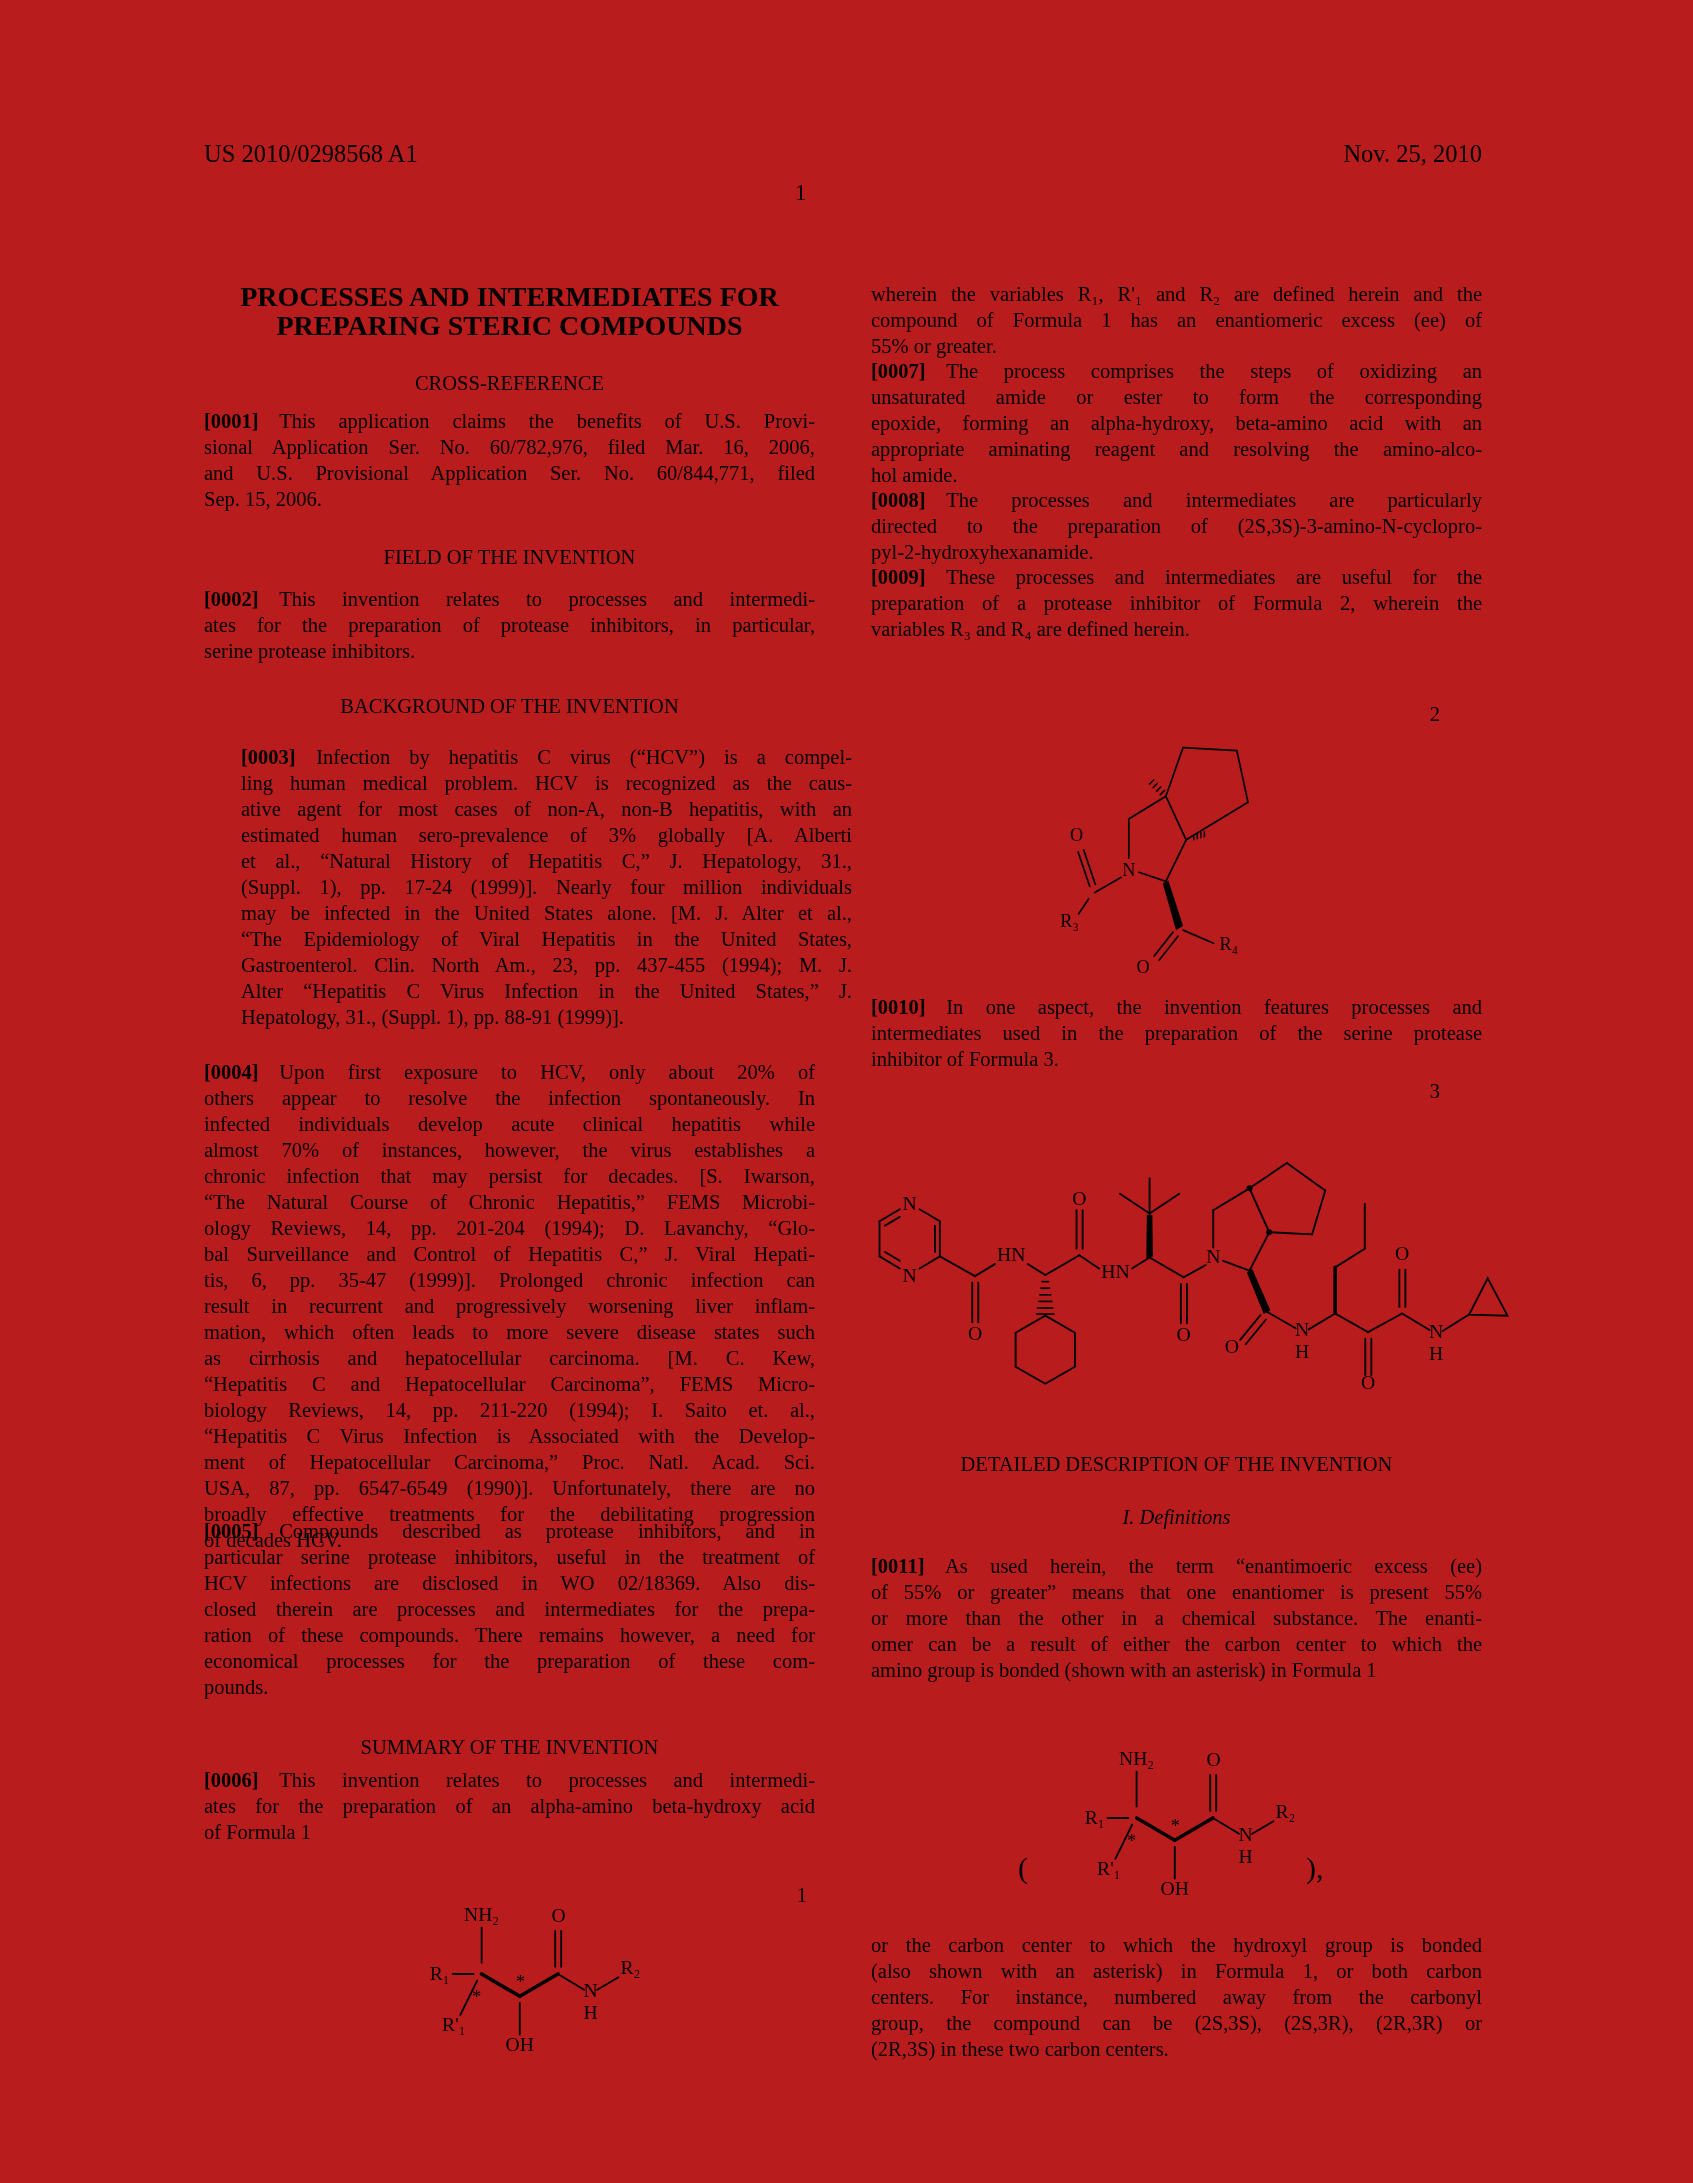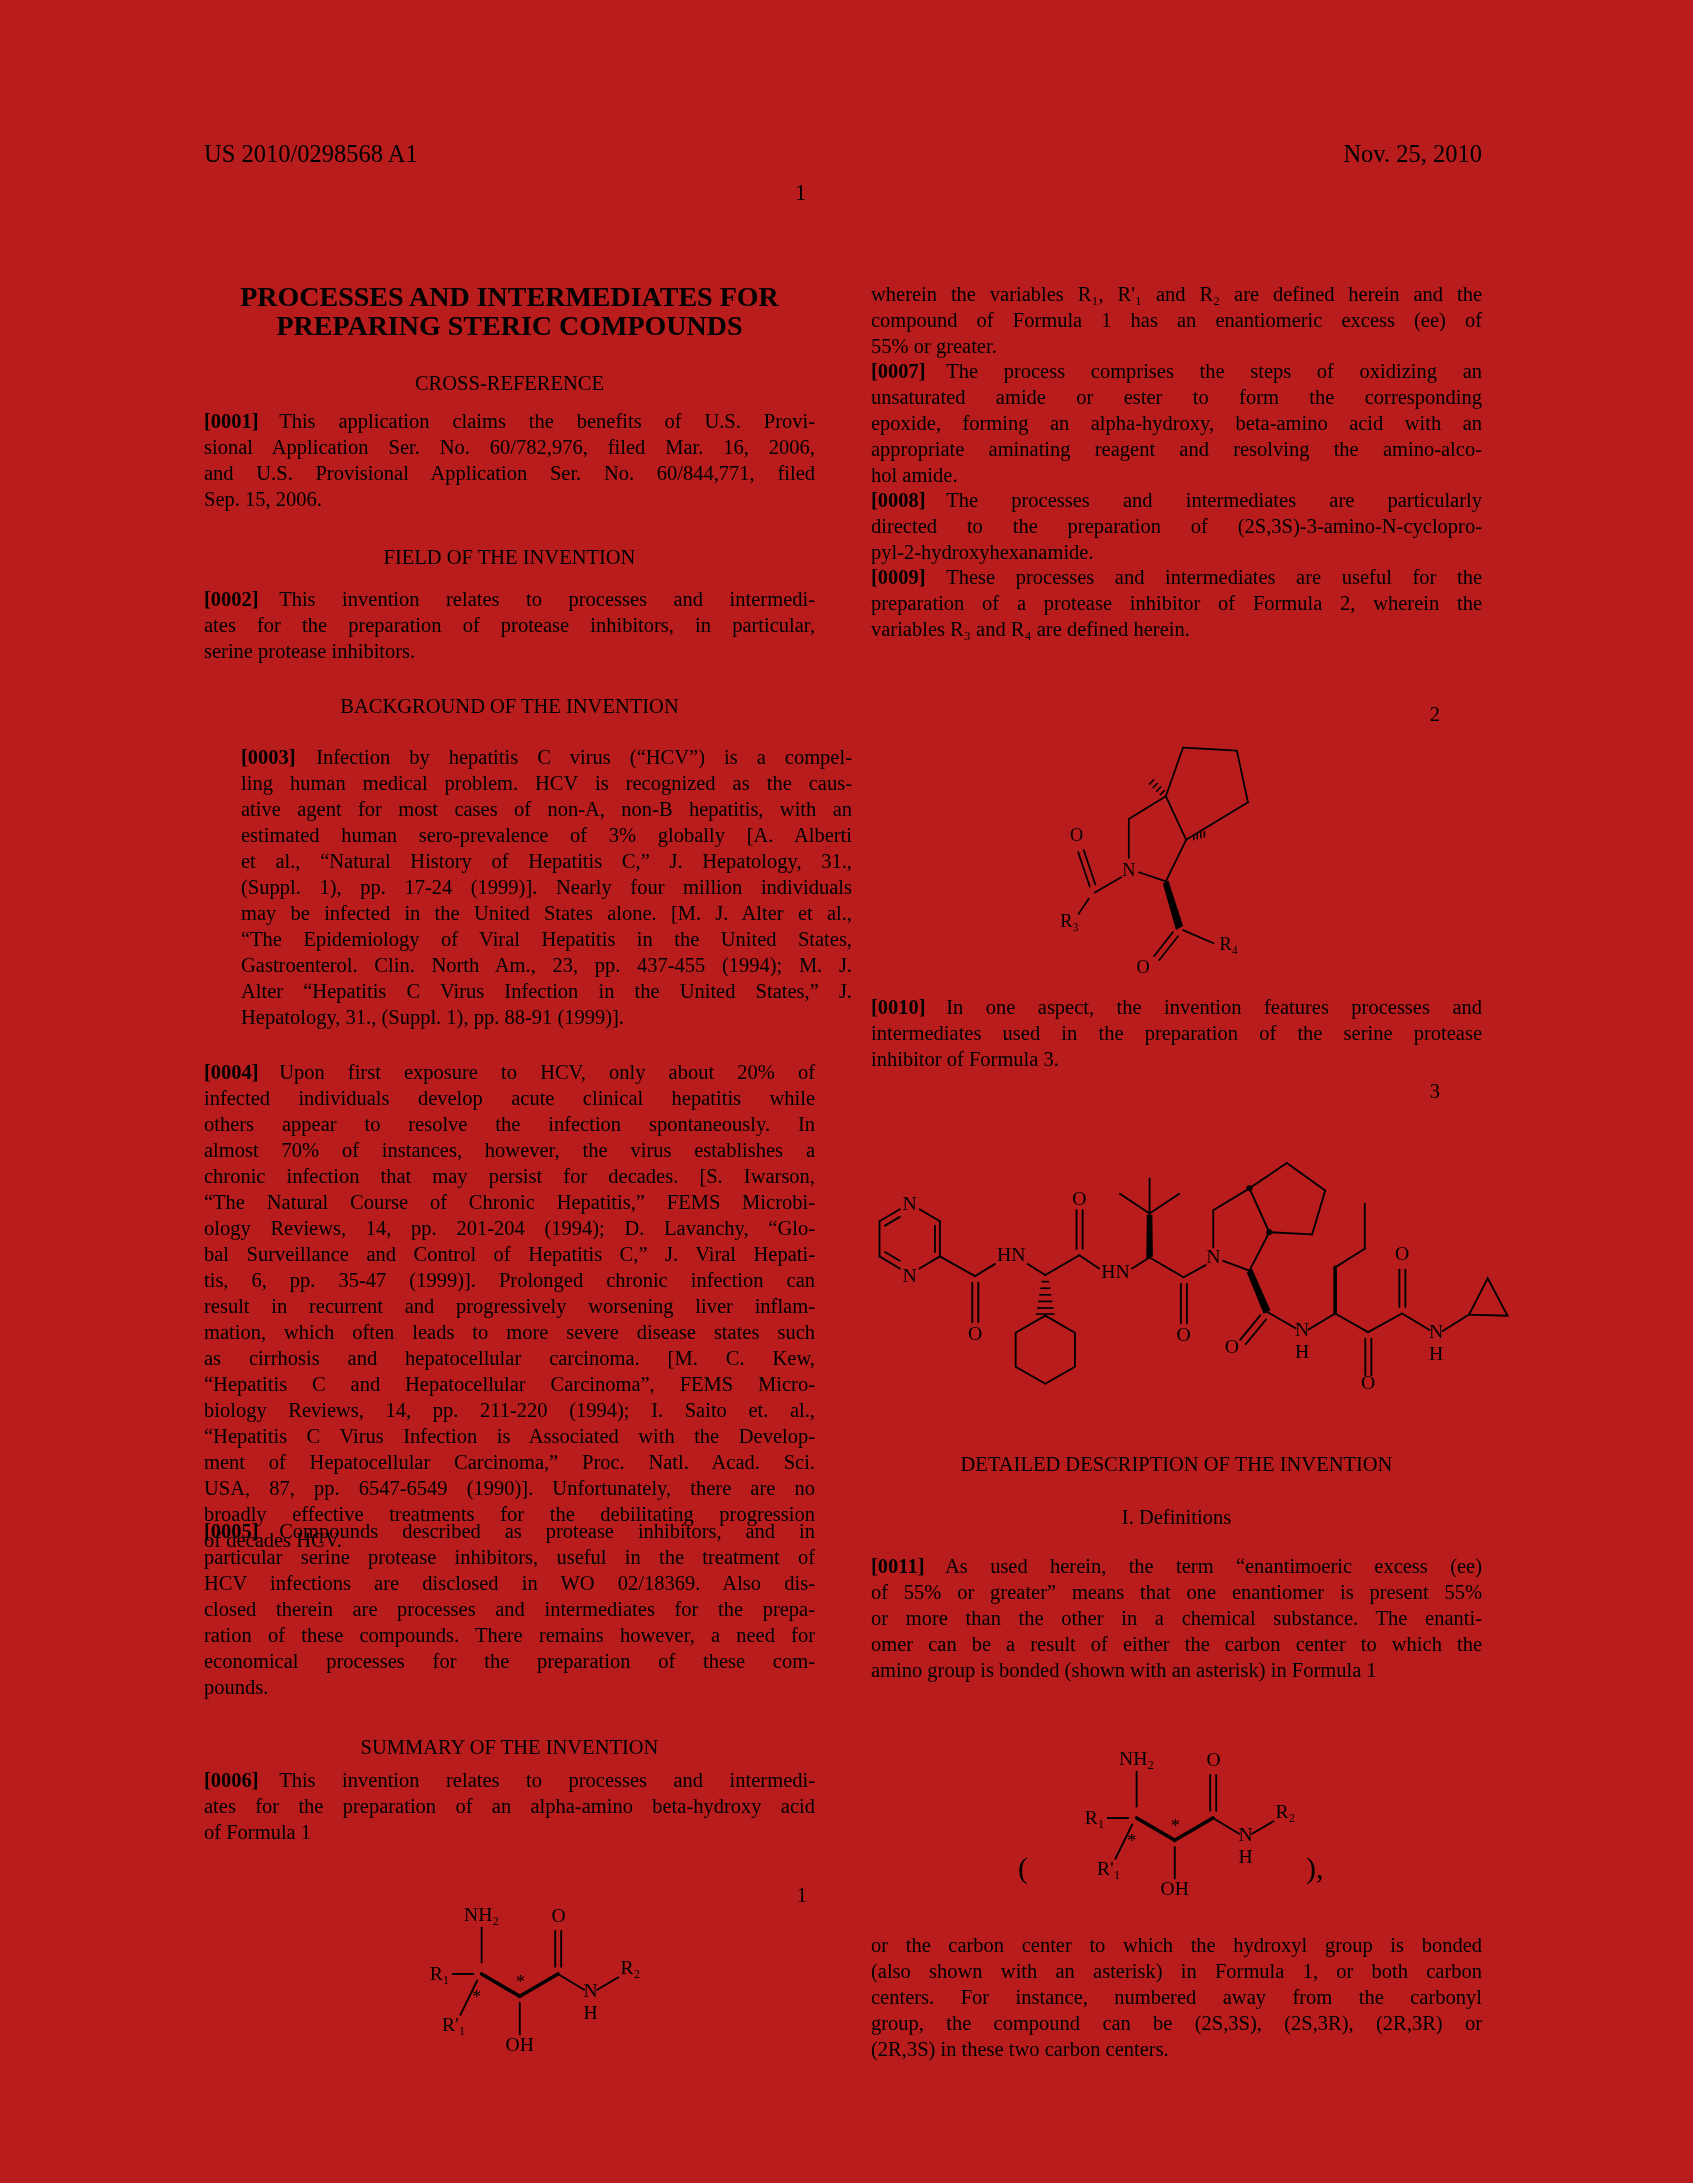--- a/index.html
+++ b/index.html
@@ -71,22 +71,22 @@
       <div class="pline">(Suppl. 1), pp. 17-24 (1999)]. Nearly four million individuals</div>
       <div class="pline">may be infected in the United States alone. [M. J. Alter et al.,</div>
       <div class="pline">“The Epidemiology of Viral Hepatitis in the United States,</div>
       <div class="pline">Gastroenterol. Clin. North Am., 23, pp. 437-455 (1994); M. J.</div>
       <div class="pline">Alter “Hepatitis C Virus Infection in the United States,” J.</div>
       <div class="pline pline-last">Hepatology, 31., (Suppl. 1), pp. 88-91 (1999)].</div>
     </div>
 
   <div class="abs col-l para" style="top:1059px;">
       <div class="pline"><b>[0004]</b>  Upon first exposure to HCV, only about 20% of</div>
+      <div class="pline">others appear to resolve the infection spontaneously. In</div>
       <div class="pline">infected individuals develop acute clinical hepatitis while</div>
-      <div class="pline">others appear to resolve the infection spontaneously. In</div>
       <div class="pline">almost 70% of instances, however, the virus establishes a</div>
       <div class="pline">chronic infection that may persist for decades. [S. Iwarson,</div>
       <div class="pline">“The Natural Course of Chronic Hepatitis,” FEMS Microbi-</div>
       <div class="pline">ology Reviews, 14, pp. 201-204 (1994); D. Lavanchy, “Glo-</div>
       <div class="pline">bal Surveillance and Control of Hepatitis C,” J. Viral Hepati-</div>
       <div class="pline">tis, 6, pp. 35-47 (1999)]. Prolonged chronic infection can</div>
       <div class="pline">result in recurrent and progressively worsening liver inflam-</div>
       <div class="pline">mation, which often leads to more severe disease states such</div>
       <div class="pline">as cirrhosis and hepatocellular carcinoma. [M. C. Kew,</div>
       <div class="pline">“Hepatitis C and Hepatocellular Carcinoma”, FEMS Micro-</div>
@@ -293,21 +293,21 @@
     <text class="atom" x="818" y="337">N</text>
     <text class="atom" x="818" y="377">H</text>
     <text class="atom" x="938" y="434">O</text>
     <text class="atom" x="1000" y="198">O</text>
     <text class="atom" x="1062" y="340">N</text>
     <text class="atom" x="1062" y="380">H</text>
   </svg>
 
   <div class="abs col-r heading" style="top:1453px;">DETAILED DESCRIPTION OF THE INVENTION</div>
 
-  <div class="abs col-r heading" style="top:1506px;">I. Definitions</div>
+  <div class="abs col-r heading" style="top:1506px;font-style:italic;">I. Definitions</div>
 
   <div class="abs col-r para" style="top:1553px;">
       <div class="pline"><b>[0011]</b>  As used herein, the term “enantimoeric excess (ee)</div>
       <div class="pline">of 55% or greater” means that one enantiomer is present 55%</div>
       <div class="pline">or more than the other in a chemical substance. The enanti-</div>
       <div class="pline">omer can be a result of either the carbon center to which the</div>
       <div class="pline pline-last">amino group is bonded (shown with an asterisk) in Formula 1</div>
     </div>
 
   <div class="abs paren" style="left:1018px;top:1851px;">(</div>

